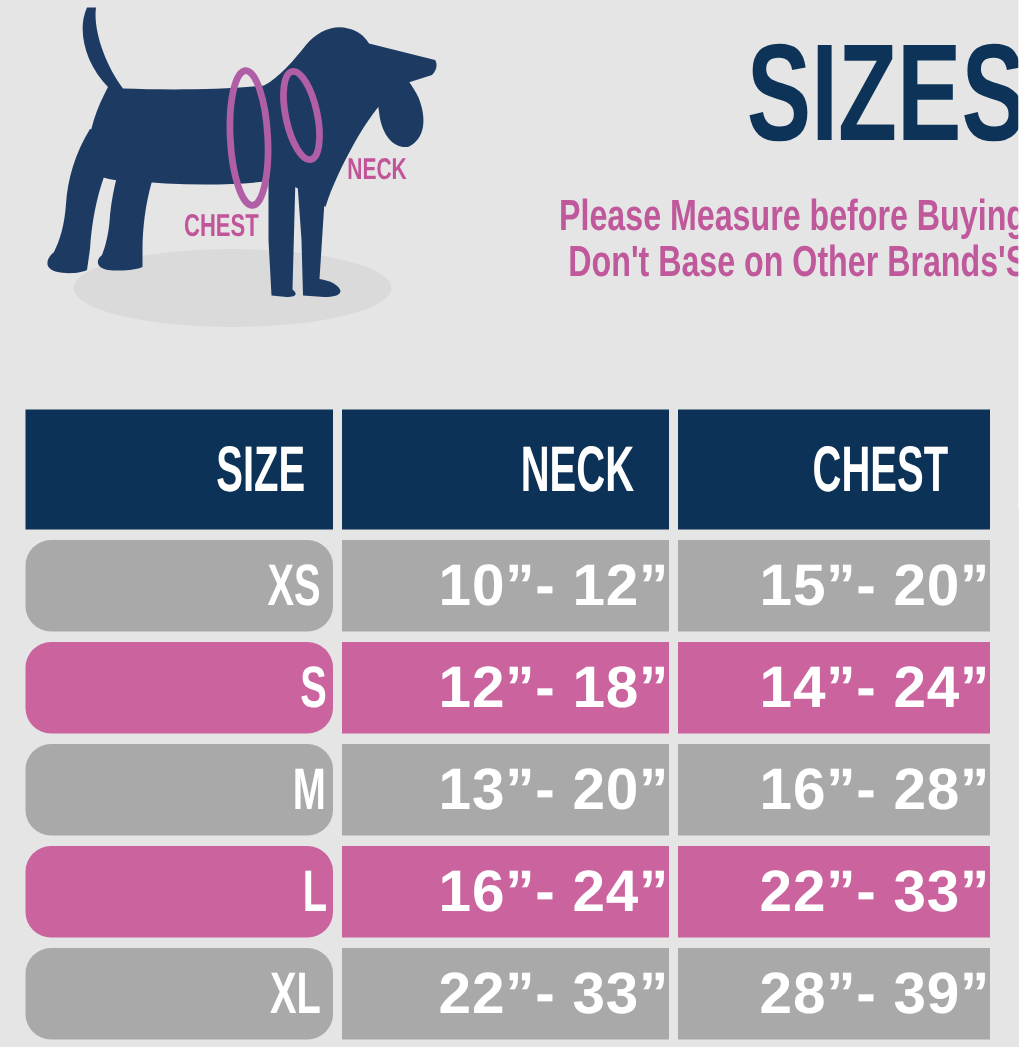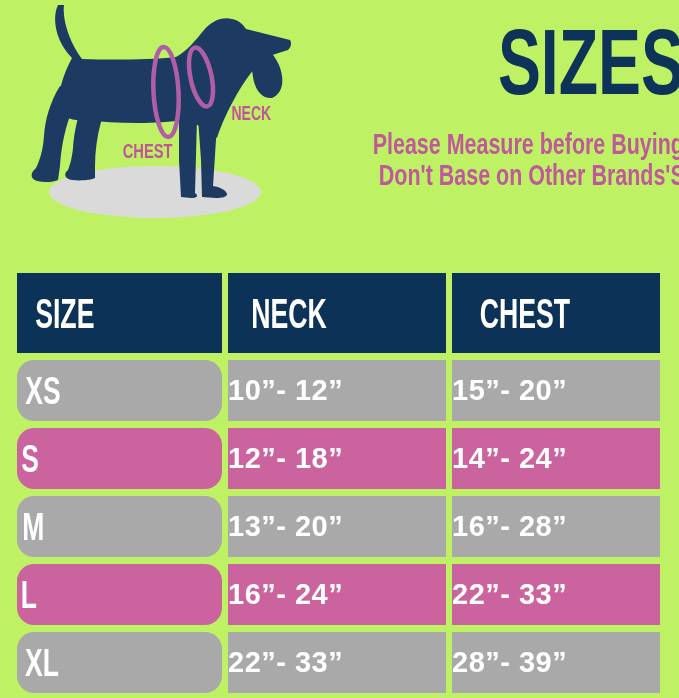--- a/index.html
+++ b/index.html
@@ -1,17 +1,17 @@
 <!DOCTYPE html>
 <html><head>
 <meta charset="utf-8">
 <style>
   html,body { margin:0; padding:0; background:#ffffff; }
   .stage {
-    position:relative; width:679px; height:698px; background:#bef264;
+    position:relative; width:679px; height:698px; background:#e5e5e5;
     font-family:"Liberation Sans", sans-serif; overflow:hidden;
   }
   
   .illo { position:absolute; left:0; top:0; width:320px; height:240px; }
   .illo svg { position:absolute; left:0; top:0; }
   .mlabel {
     position:absolute; text-align:center; font-weight:bold;
     color:#c2549a; line-height:20px;
   }
   .mlabel.neck { left:214px; top:103px; width:74px; font-size:20px; }
@@ -34,28 +34,28 @@
   .sx74 { display:inline-block; white-space:nowrap; transform:scaleX(0.74); transform-origin:50% 50%; }
   
   .table {
     position:absolute; left:17px; top:273px;
     display:grid;
     grid-template-columns:205px 218px 208px;
     grid-template-rows:80px repeat(5, 61px);
     row-gap:7px; column-gap:6px;
   }
   .cell {
-    display:flex; align-items:center; justify-content:flex-start;
+    display:flex; align-items:center; justify-content:flex-end;
     color:#ffffff; font-weight:bold;
   }
   .th   { background:#0c3357; font-size:43px; }
   .gray { background:#a9a9a9; }
   .pink { background:#cb639e; }
   .size-cell { font-size:39px;border-radius:17px; }
-  .meas { font-size:29px; letter-spacing:0.5px; }
+  .meas { font-size:39px; letter-spacing:0.5px; }
 </style>
 </head>
 <body>
 
 <div class="stage">
 
   <div class="illo">
     <svg width="320" height="240" viewBox="0 0 320 240" xmlns="http://www.w3.org/2000/svg">
 
       <ellipse cx="155" cy="192" rx="106" ry="26" fill="#dadada"></ellipse>

